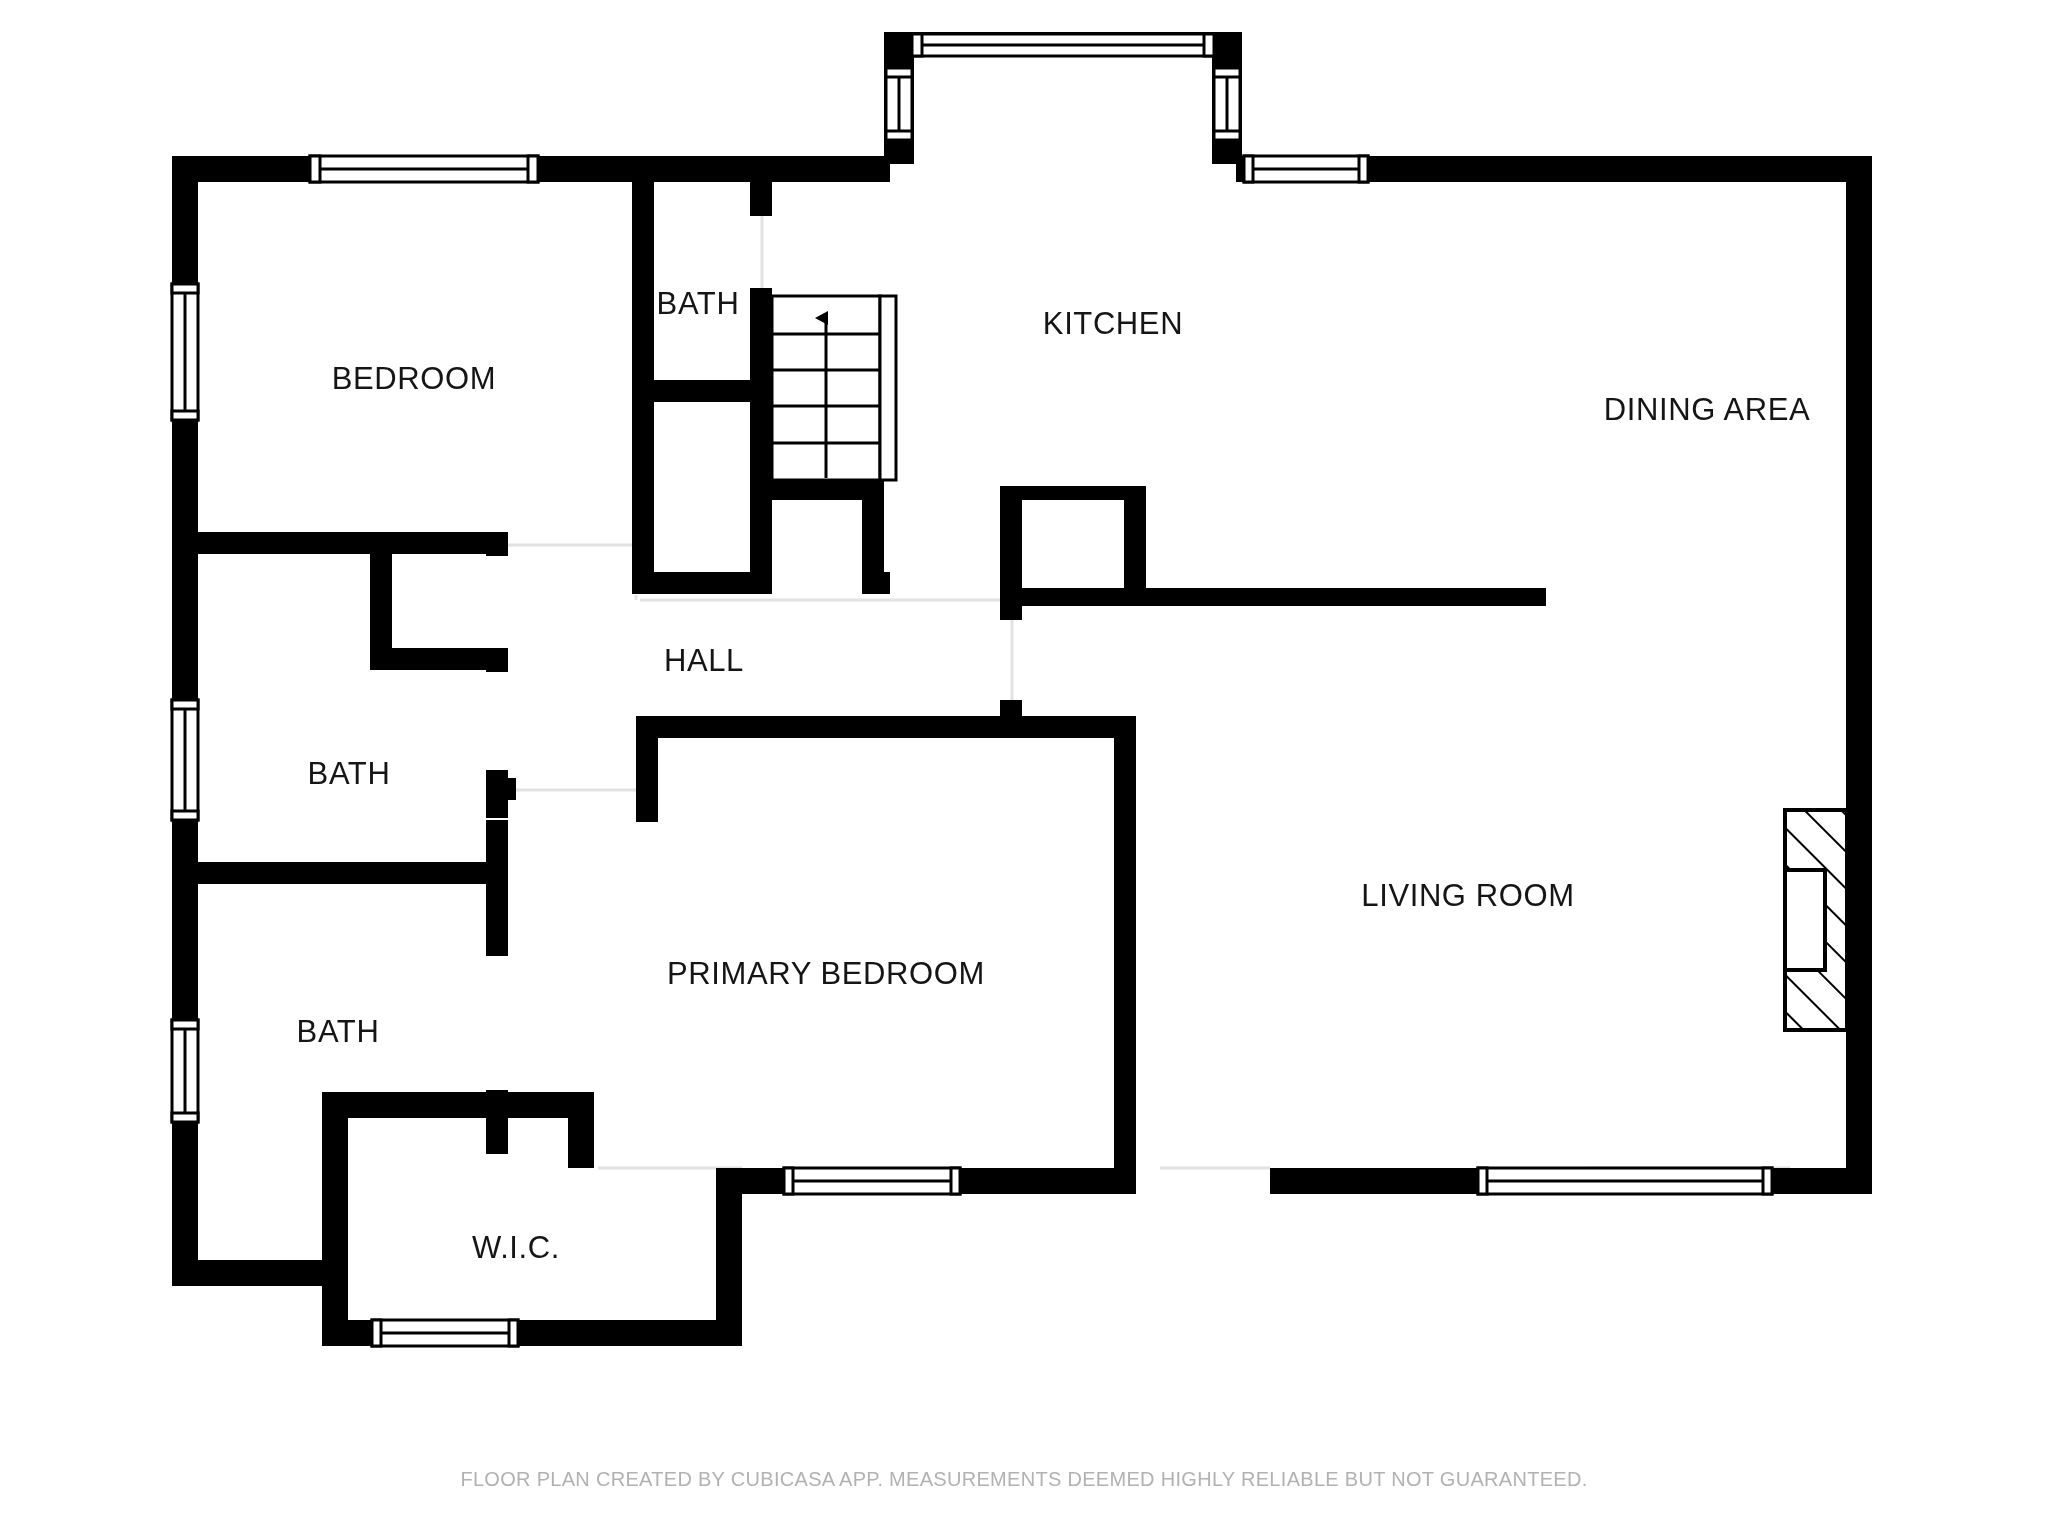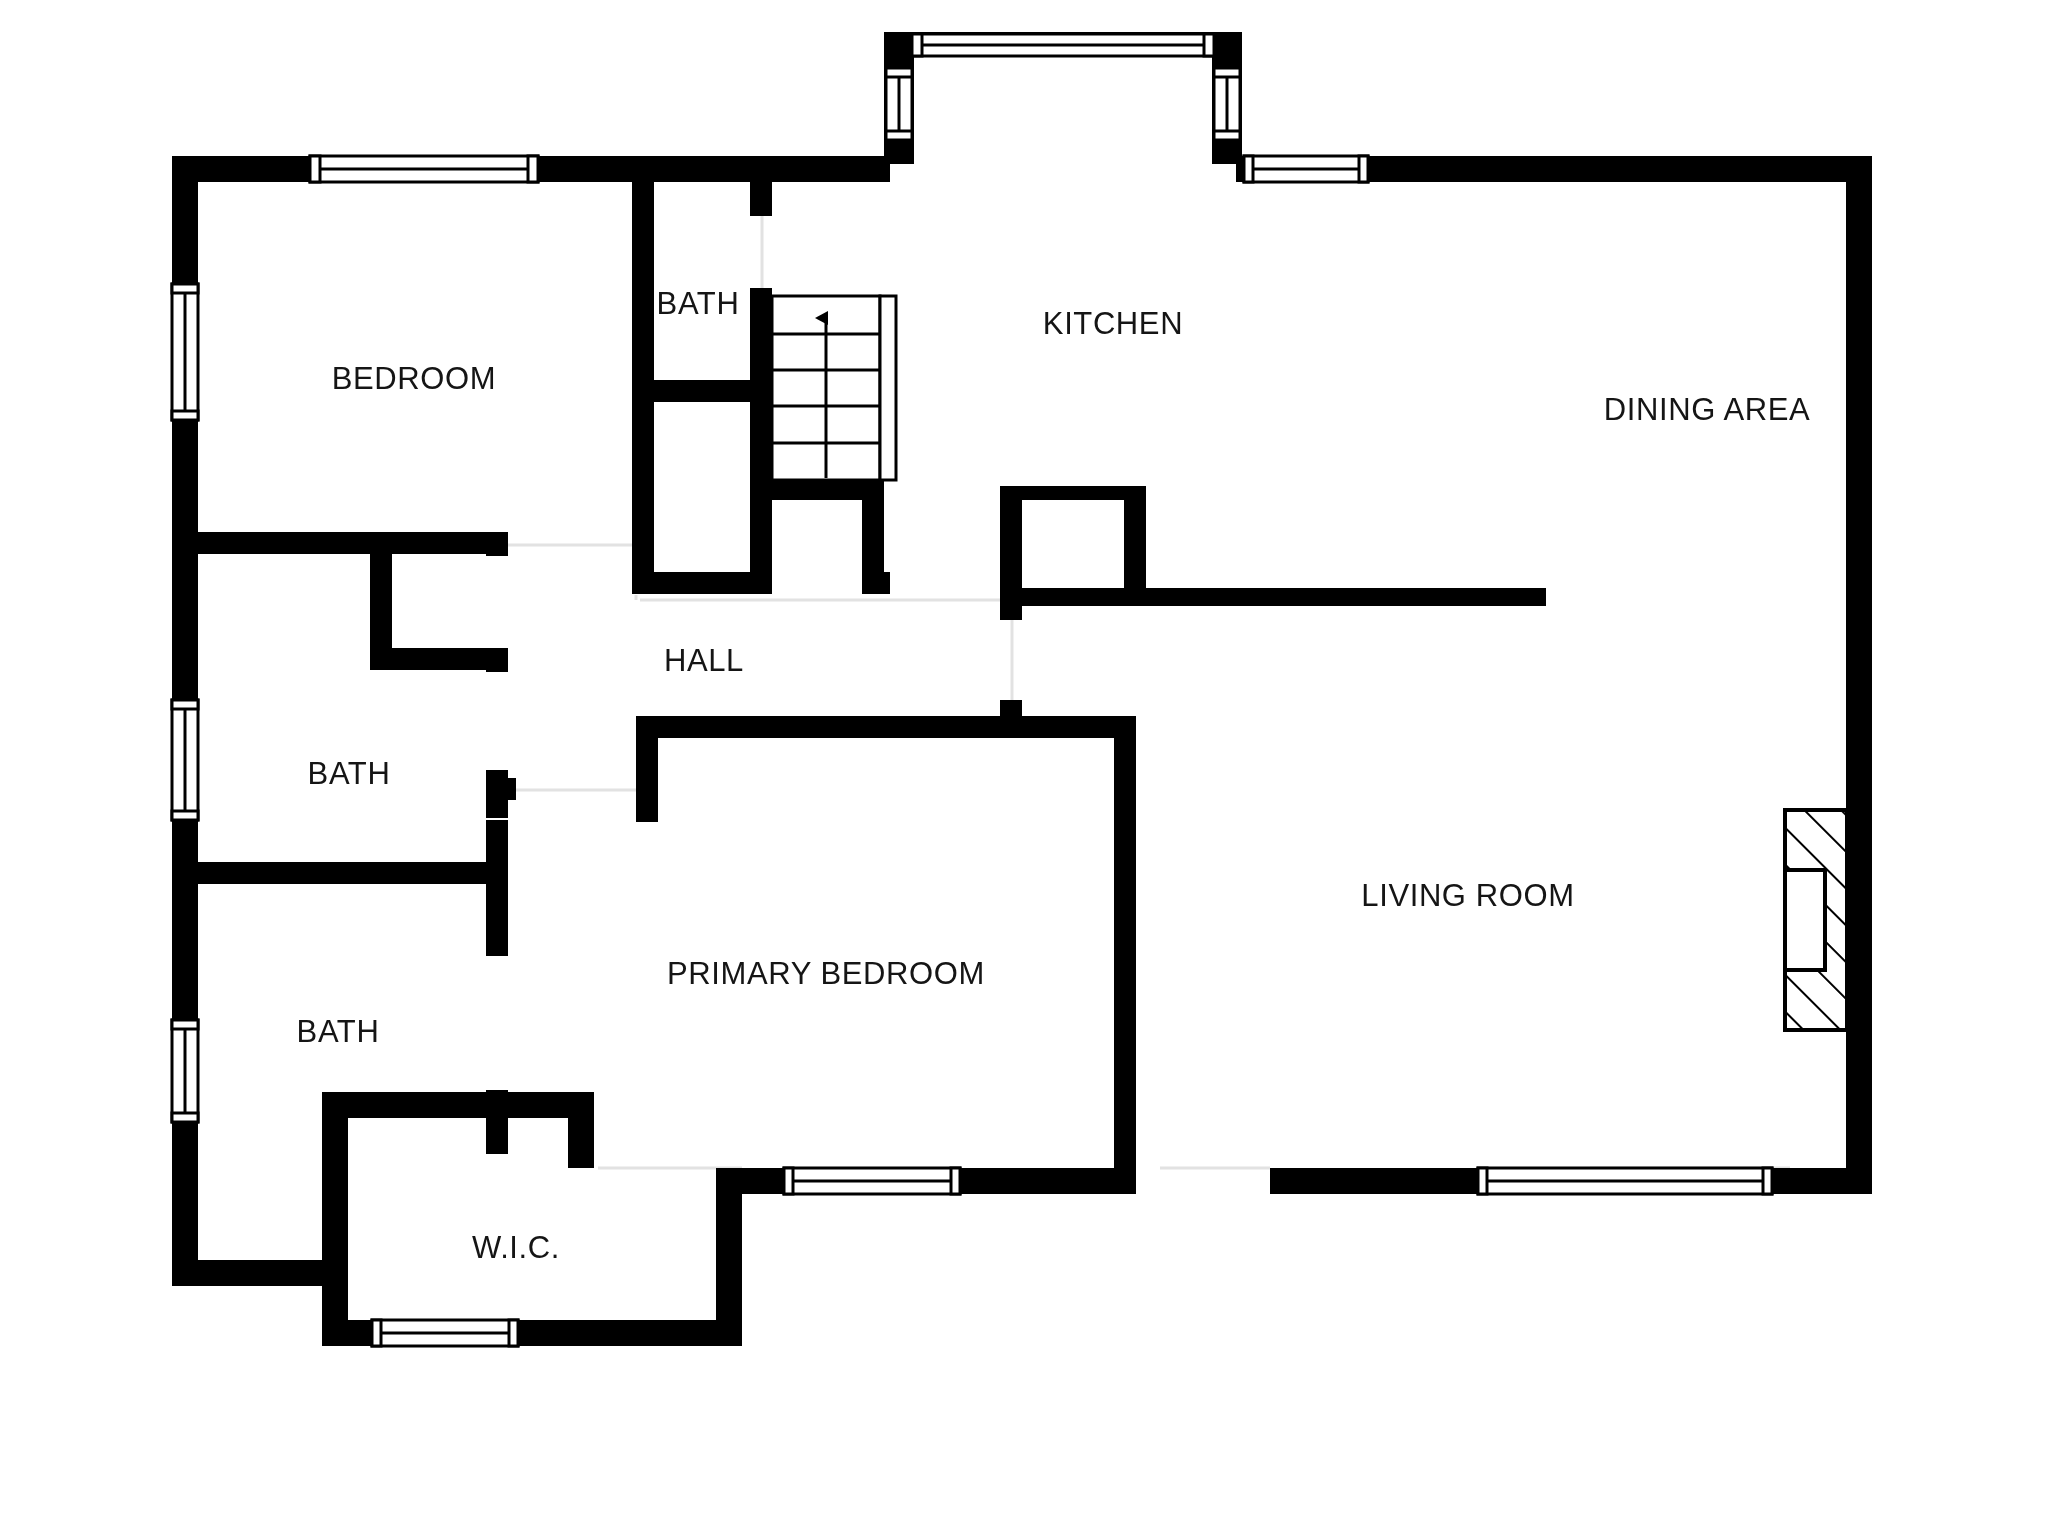--- a/index.html
+++ b/index.html
@@ -270,14 +270,15 @@
       <text class="room-label" x="704" y="663">HALL</text>
       <text class="room-label" x="349" y="776">BATH</text>
       <text class="room-label" x="1468" y="898">LIVING ROOM</text>
       <text class="room-label" x="826" y="976">PRIMARY BEDROOM</text>
       <text class="room-label" x="338" y="1034">BATH</text>
       <text class="room-label" x="516" y="1250">W.I.C.</text>
     </g>
 
   </svg>
 
+  <div class="footer-note">FLOOR PLAN CREATED BY CUBICASA APP. MEASUREMENTS DEEMED HIGHLY RELIABLE BUT NOT GUARANTEED.</div>
 
 </div>
 
 </body></html>

